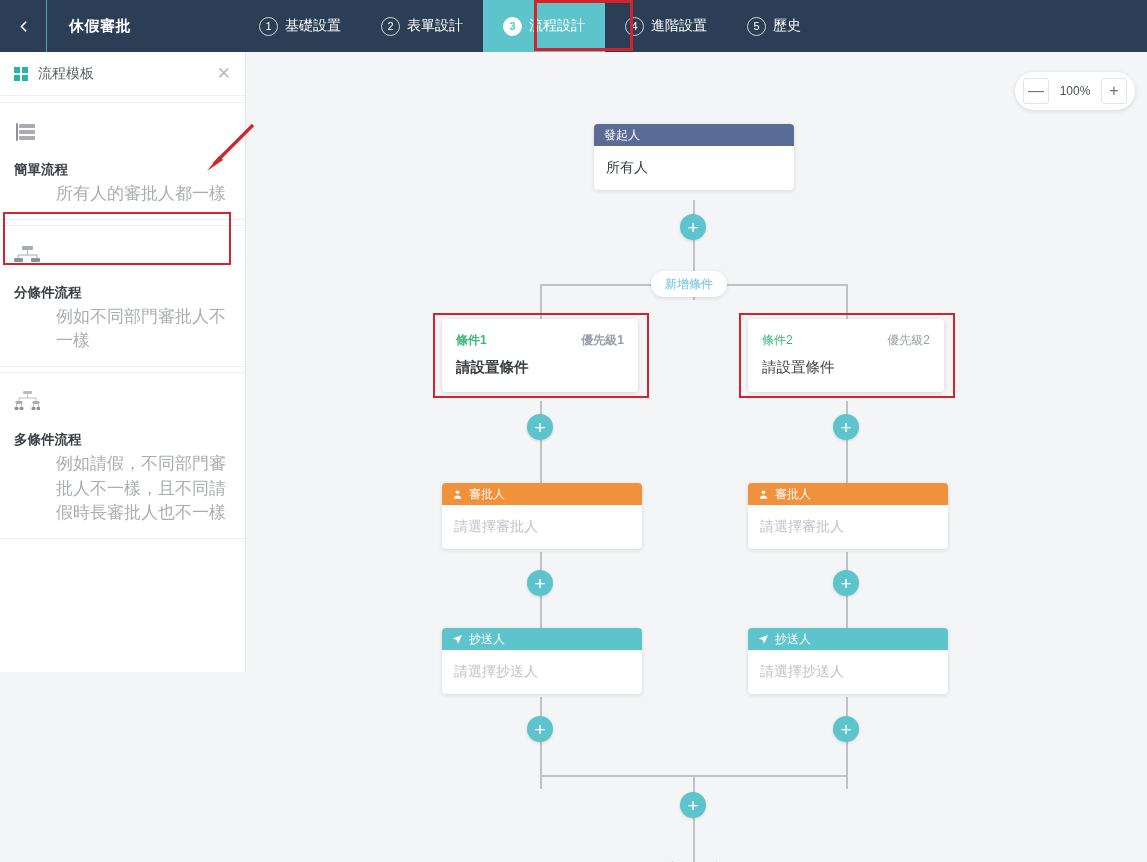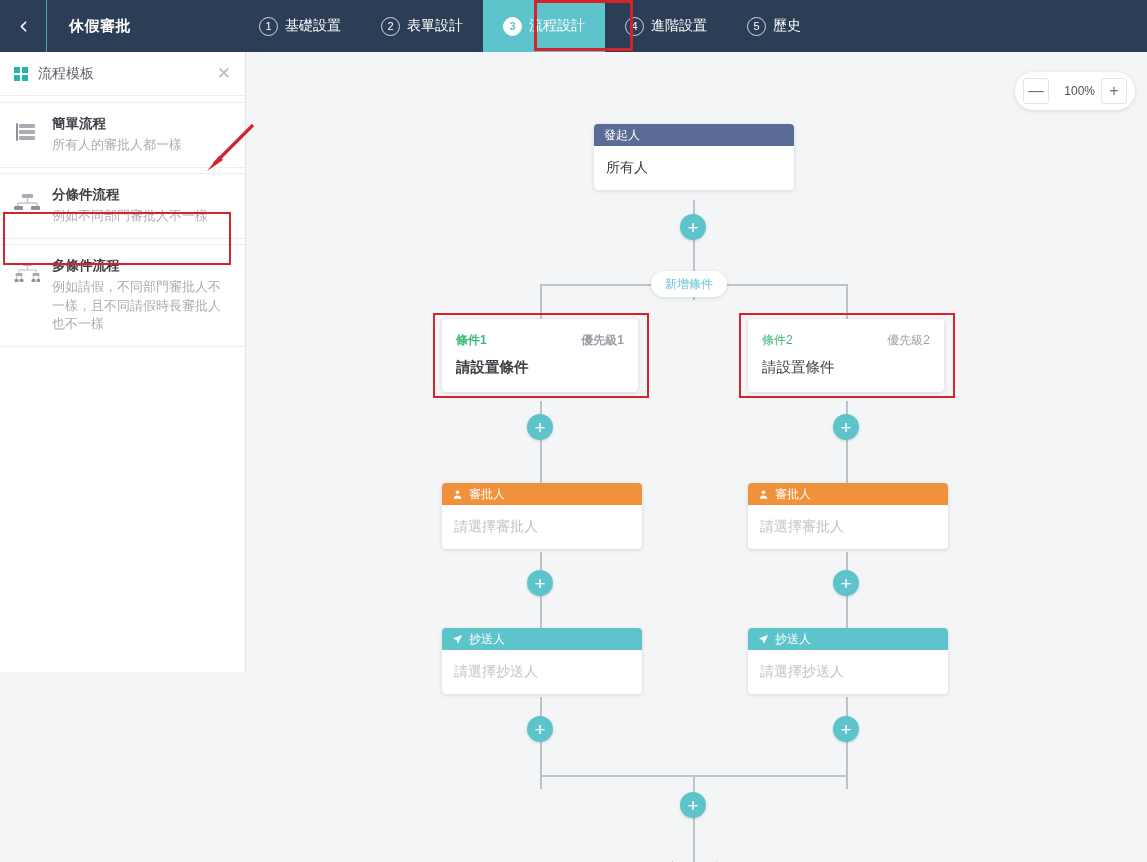--- a/index.html
+++ b/index.html
@@ -87,27 +87,27 @@
   .sidebar-head-title { font-size: 14px; color: #5a6068; }
   .close-x {
     margin-left: auto; font-size: 17px; color: #b9bdc2; cursor: pointer;
     line-height: 1; font-family: "Liberation Sans", sans-serif;
   }
   .tpl-list { padding: 6px 0 0 0; }
   .tpl-item {
     display: flex; align-items: flex-start; gap: 12px;
     margin: 0 0 5px 0; padding: 12px 12px 12px 14px;
     border: 1px solid #eceef0; border-left: none; border-right: none;
-    background: #fff; cursor: pointer; position: relative;
+    background: #fff; cursor: pointer; position: relative; flex-direction: column;
   }
   .tpl-item .tpl-ico {
     width: 26px; min-width: 26px; padding-top: 4px;
   }
   .tpl-title { font-size: 13.5px; color: #3b3f45; font-weight: bold; margin-bottom: 3px; }
-  .tpl-desc { font-size: 13px; color: #a9adb3; line-height: 1.45; }
+  .tpl-desc { font-size: 17px; color: #a9adb3; line-height: 1.45; margin-left: 42px; }
   .tpl-highlight {
     position: absolute; left: 3px; top: 160px; width: 228px; height: 53px;
     border: 2px solid #d4232a; pointer-events: none; z-index: 22;
   }
   .arrow-annot {
     position: absolute; left: 198px; top: 120px; z-index: 23; pointer-events: none;
   }
 
   
   .canvas {
@@ -119,21 +119,21 @@
     background: #ffffff; border-radius: 22px; height: 38px;
     display: flex; align-items: center; padding: 0 8px; gap: 6px;
     box-shadow: 0 1px 5px rgba(0,0,0,.12); z-index: 10;
   }
   .zoom-btn {
     width: 26px; height: 26px; border: 1px solid #e2e4e7; border-radius: 3px;
     display: flex; align-items: center; justify-content: center;
     color: #6d7279; font-size: 16px; cursor: pointer; background: #fff;
     line-height: 1;
   }
-  .zoom-val { font-size: 12px; color: #4b5057; min-width: 40px; text-align: right; }
+  .zoom-val { font-size: 12px; color: #4b5057; min-width: 40px; text-align: center; }
 
   .flow { position: absolute; left: 0; top: 0; width: 901px; height: 810px; margin-top: 28px; }
   .line { position: absolute; background: #bfc3c7; }
   .vline { width: 1.5px; }
   .hline { height: 1.5px; }
 
   .node {
     position: absolute; width: 200px; background: #ffffff;
     border-radius: 4px; box-shadow: 0 1px 4px rgba(0,0,0,.13);
     overflow: hidden;

